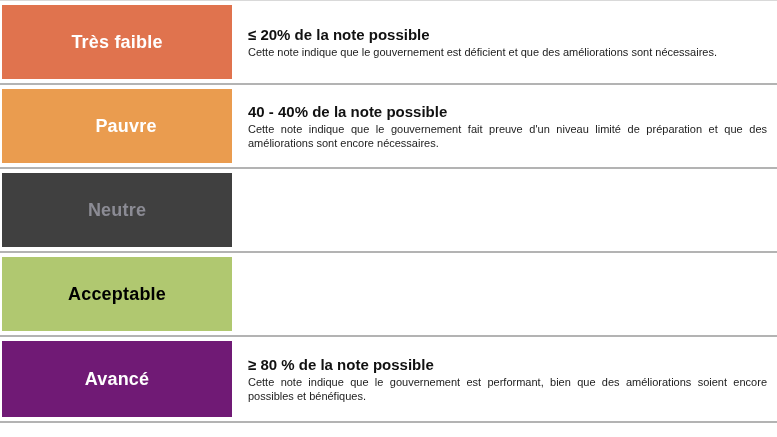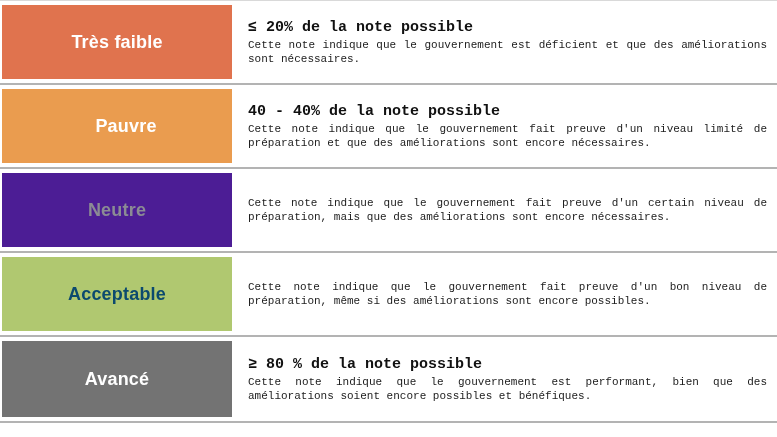--- a/index.html
+++ b/index.html
@@ -32,21 +32,20 @@
     margin-left: 2px;
   }
   .swatch-label {
     font-weight: bold;
     font-size: 18px;
     letter-spacing: 0.2px;
   }
   .text {
     flex: 1;
     margin: 0 10px 0 16px;
-    font-family: Liberation Mono, monospace;
   }
   .heading {
     font-weight: bold;
     font-size: 15px;
     line-height: 1.35;
     color: #111111;
   }
   .desc {
     font-size: 11px;
     line-height: 1.3;
@@ -73,39 +72,37 @@
     <div class="swatch" style="background-color: rgb(234, 156, 79);">
       <span class="swatch-label" style="color: rgb(255, 255, 255); margin-left: 18px;">Pauvre</span>
     </div>
     <div class="text">
       <div class="heading">40 - 40% de la note possible</div>
       <div class="desc">Cette note indique que le gouvernement fait preuve d'un niveau limité de préparation et que des améliorations sont encore nécessaires.</div>
     </div>
   </div>
 
   <div class="row">
-    <div class="swatch" style="background-color: #4c1d95;">
+    <div class="swatch" style="background-color: #404040;">
       <span class="swatch-label" style="color: rgb(139, 139, 148);">Neutre</span>
     </div>
     <div class="text">
-      <div class="desc">Cette note indique que le gouvernement fait preuve d'un certain niveau de préparation, mais que des améliorations sont encore nécessaires.</div>
     </div>
   </div>
 
   <div class="row">
     <div class="swatch" style="background-color: rgb(176, 200, 112);">
-      <span class="swatch-label" style="color: #0c4a6e;">Acceptable</span>
+      <span class="swatch-label" style="color: #000000;">Acceptable</span>
     </div>
     <div class="text">
-      <div class="desc">Cette note indique que le gouvernement fait preuve d'un bon niveau de préparation, même si des améliorations sont encore possibles.</div>
     </div>
   </div>
 
   <div class="row">
-    <div class="swatch" style="background-color: #737373;">
+    <div class="swatch" style="background-color: #701a75;">
       <span class="swatch-label" style="color: rgb(255, 255, 255);">Avancé</span>
     </div>
     <div class="text">
       <div class="heading">≥ 80 % de la note possible</div>
       <div class="desc">Cette note indique que le gouvernement est performant, bien que des améliorations soient encore possibles et bénéfiques.</div>
     </div>
   </div>
 
 </div>
 

